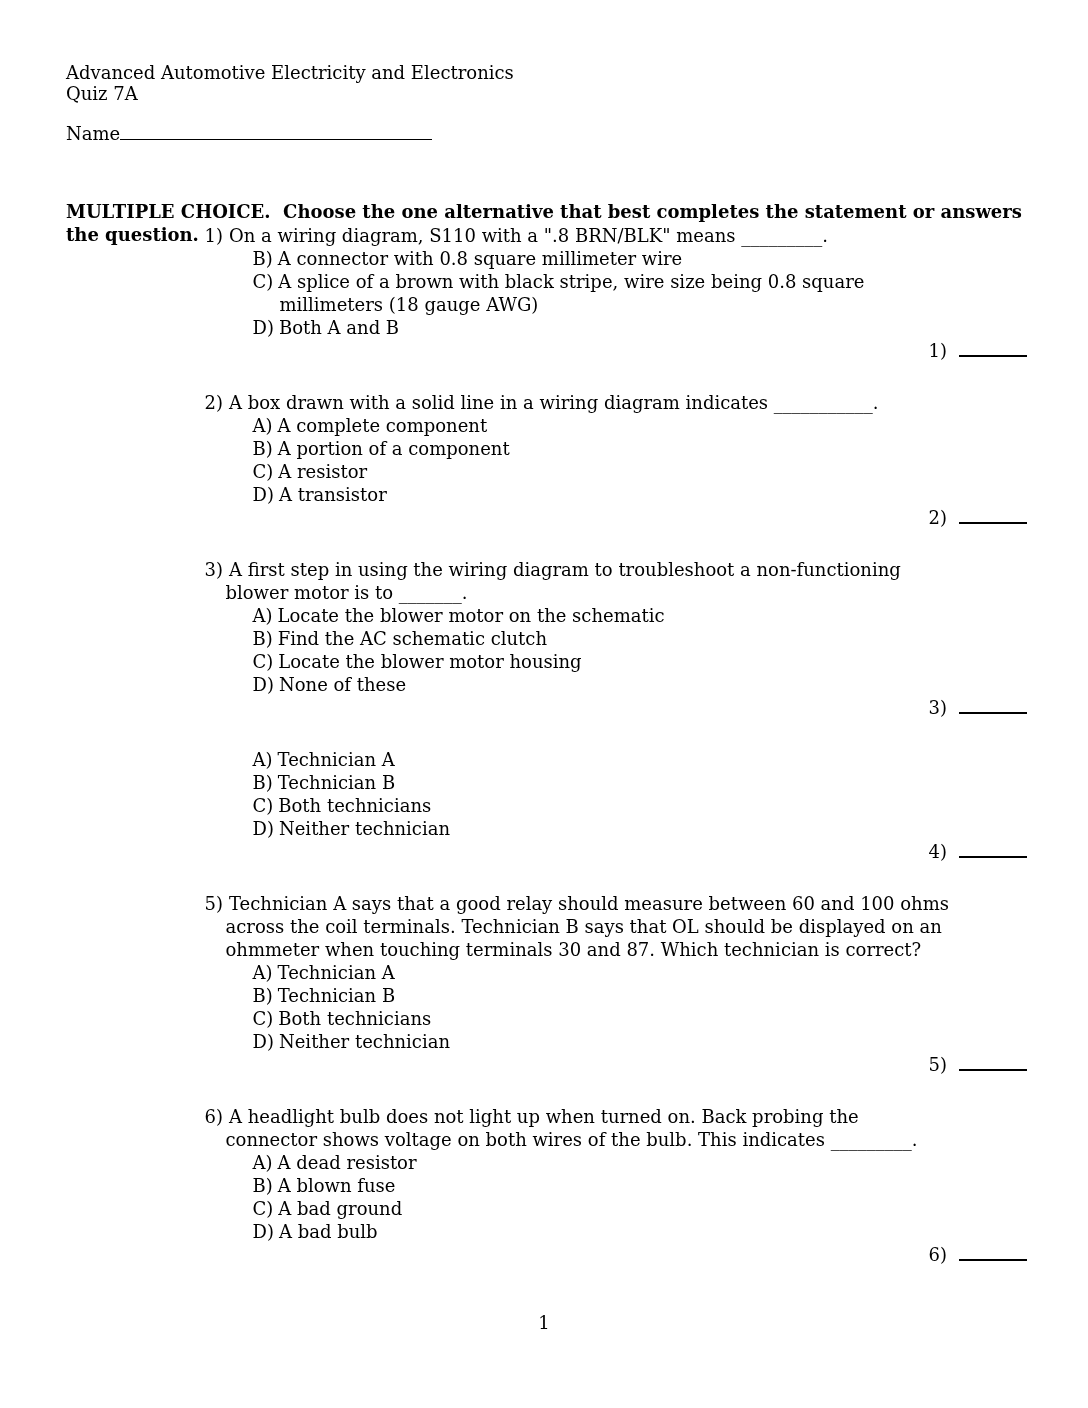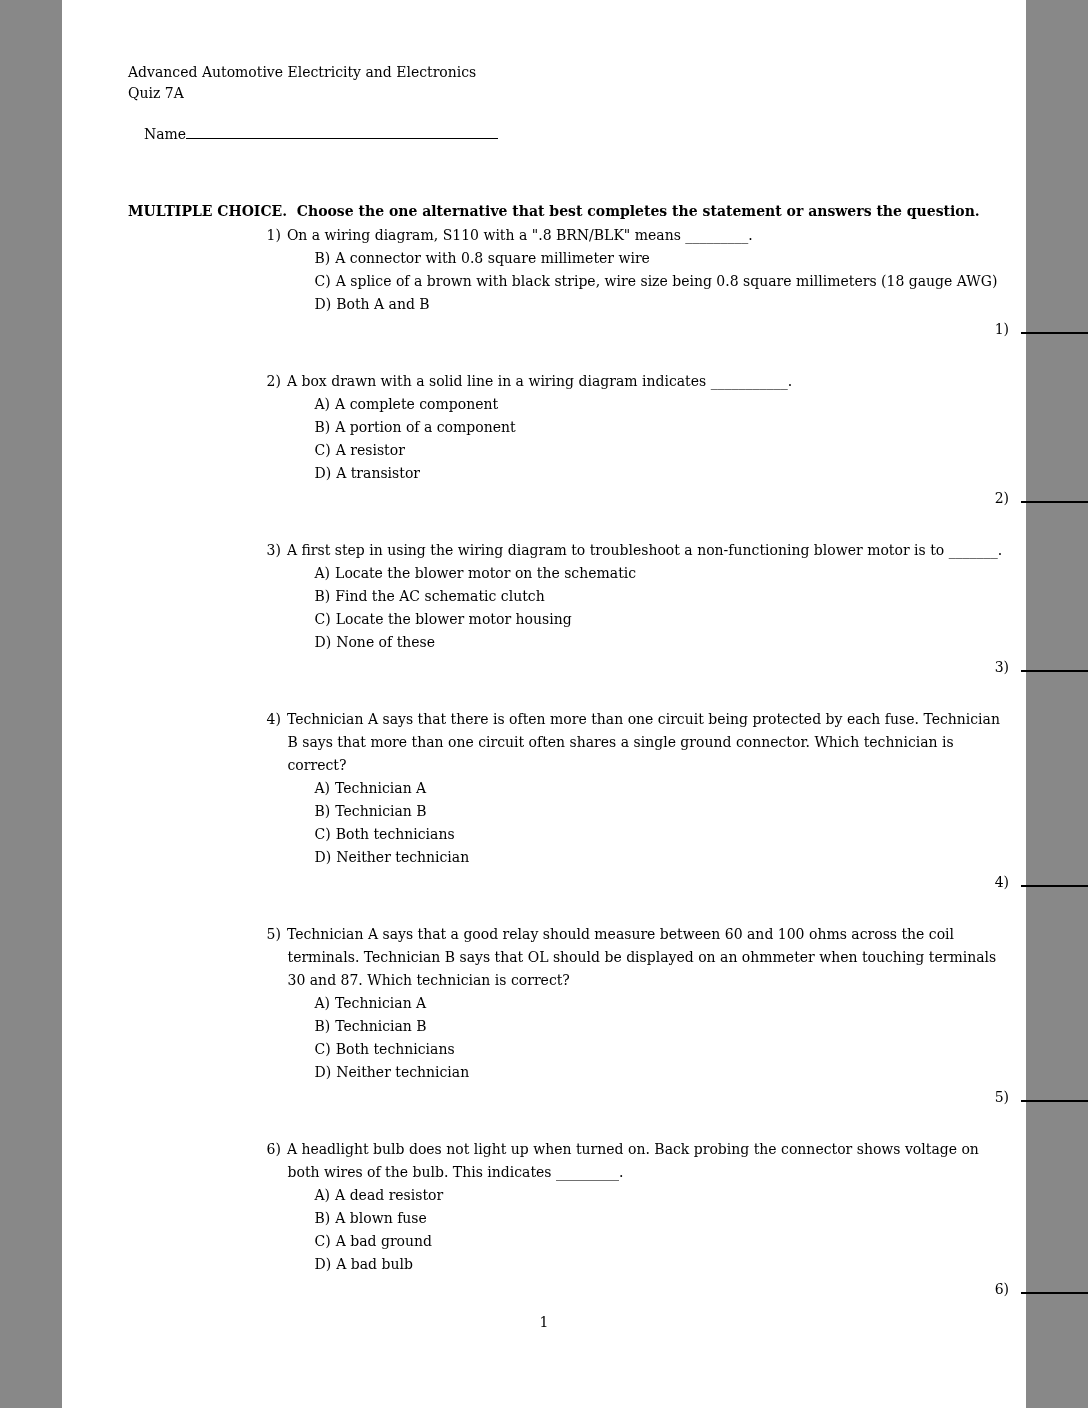--- a/index.html
+++ b/index.html
@@ -1,29 +1,29 @@
 <!DOCTYPE html>
 <html><head>
 <meta charset="utf-8">
 <style>
   * { margin: 0; padding: 0; box-sizing: border-box; }
   body { background: #888; }
   .page {
     position: relative;
-    width: 964px;
+    width: 1088px;
     height: 1408px;
     margin: 0 auto;
     background: #ffffff;
     color: #000000;
     font-family: "DejaVu Serif", "Liberation Serif", serif;
-    font-size: 14px;
+    font-size: 18px;
     line-height: 23px;
   }
   .header { position: absolute; left: 66px; top: 62px; line-height: 21px; }
-  .name-row { position: absolute; left: 82px; top: 122px; }
+  .name-row { position: absolute; left: 66px; top: 122px; }
   .name-line {
     display: inline-block;
     width: 312px;
     height: 17px;
     border-bottom: 1.5px solid #000;
     vertical-align: baseline;
   }
   .section-header {
     position: absolute;
     left: 66px;
@@ -107,21 +107,20 @@
           <div class="option"><span class="opt-label">B)</span><span>Find the AC schematic clutch</span></div>
           <div class="option"><span class="opt-label">C)</span><span>Locate the blower motor housing</span></div>
           <div class="option"><span class="opt-label">D)</span><span>None of these</span></div>
         </div>
       </div>
       <div class="q-answer"><span class="ans-num">3)</span><span class="ans-line"></span></div>
     </div>
 
     <div class="question">
       <div class="q-main">
-        <div class="q-stem"><span class="q-num">4)</span><span>Technician A says that there is often more than one circuit being protected by each fuse. Technician B says that more than one circuit often shares a single ground connector. Which technician is correct?</span></div>
         <div class="options">
           <div class="option"><span class="opt-label">A)</span><span>Technician A</span></div>
           <div class="option"><span class="opt-label">B)</span><span>Technician B</span></div>
           <div class="option"><span class="opt-label">C)</span><span>Both technicians</span></div>
           <div class="option"><span class="opt-label">D)</span><span>Neither technician</span></div>
         </div>
       </div>
       <div class="q-answer"><span class="ans-num">4)</span><span class="ans-line"></span></div>
     </div>
 

